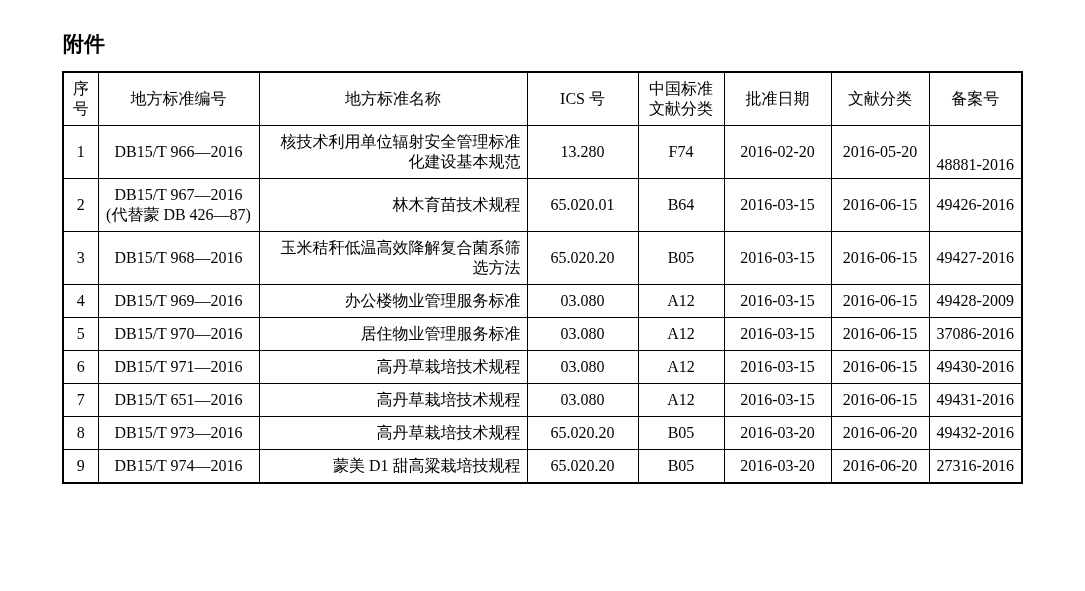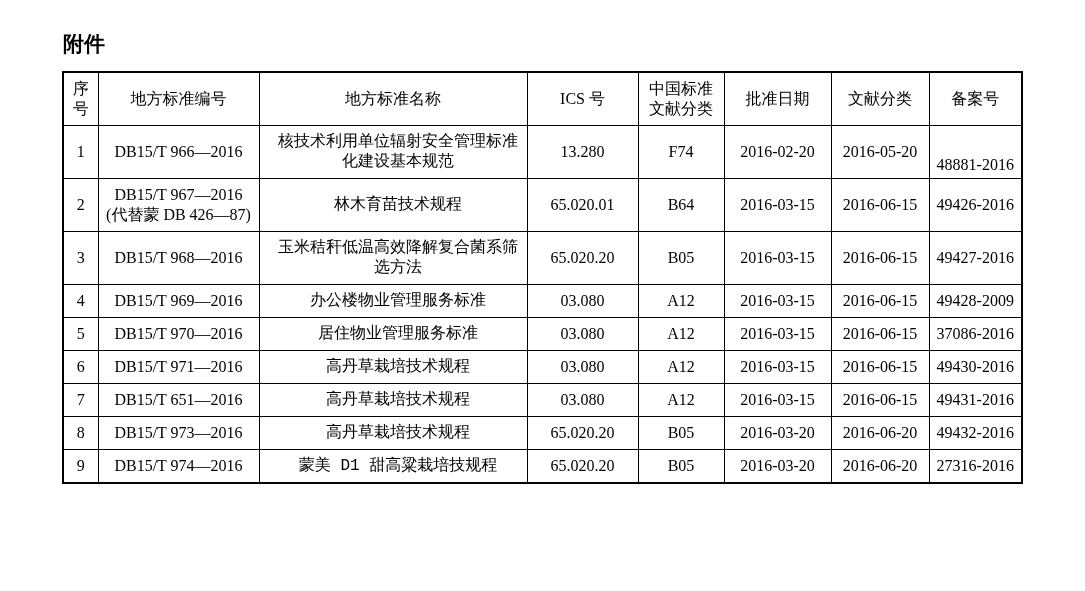--- a/index.html
+++ b/index.html
@@ -55,24 +55,23 @@
     line-height: 20px;
     font-weight: normal;
     text-align: center;
     vertical-align: middle;
     padding: 6px 3px;
     white-space: pre-line;
     word-break: break-all;
     overflow: hidden;
   }
   .standards-table td.col2 {
-    text-align: center;
+    text-align: right;
     padding-left: 16px;
     padding-right: 6px;
-    font-family: Liberation Mono, monospace;
   }
   .standards-table td.vbottom {
     vertical-align: bottom;
     padding-bottom: 3px;
     margin-left: 13px;
   }
 </style>
 </head>
 <body>
 

